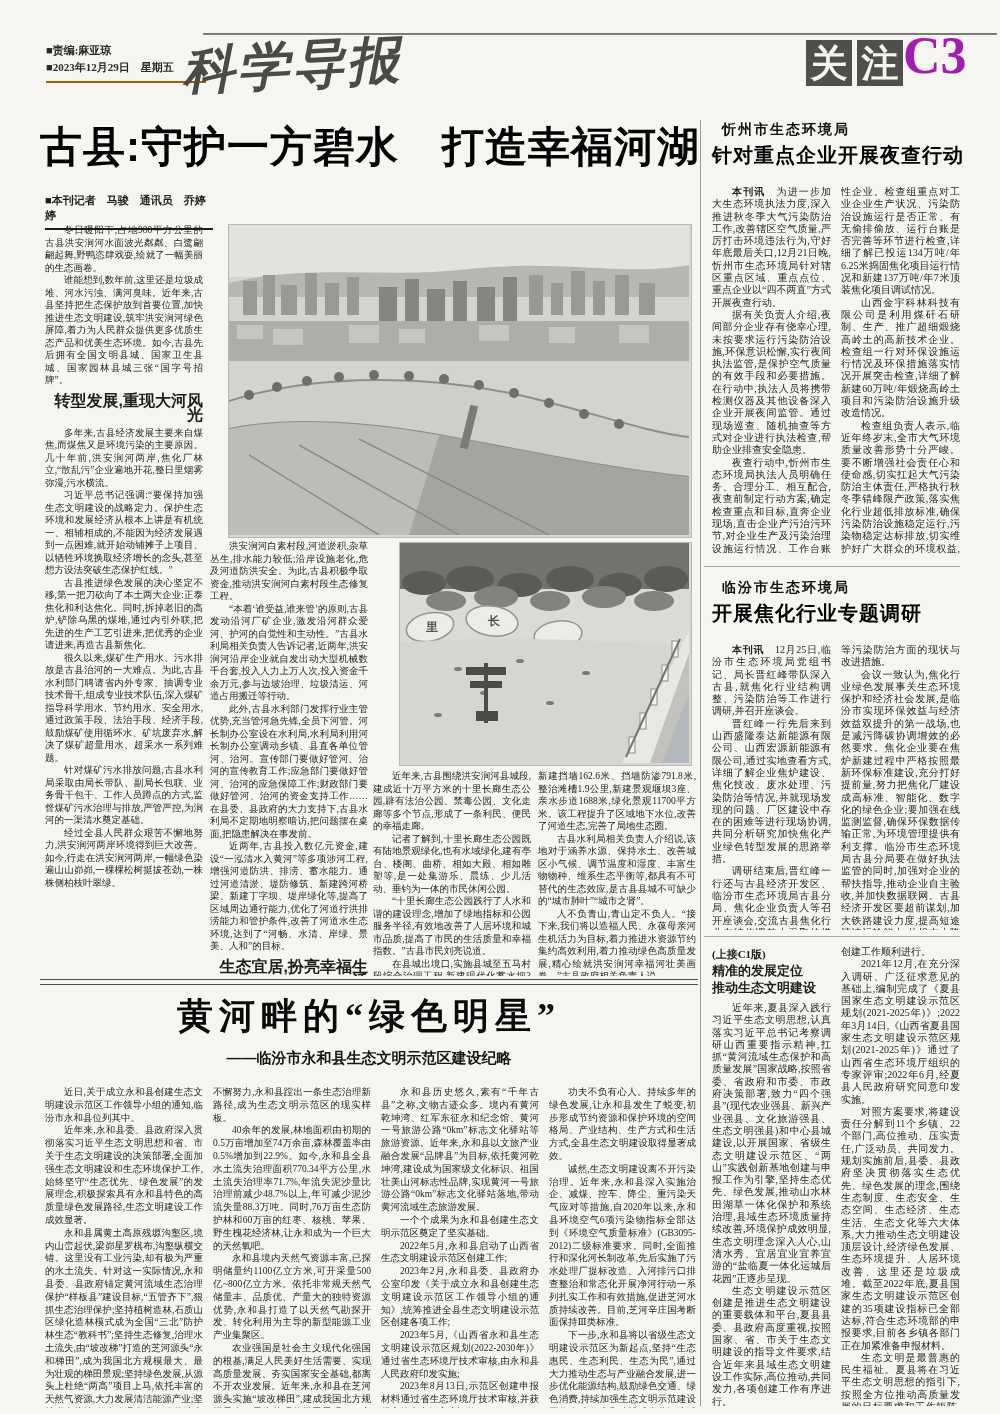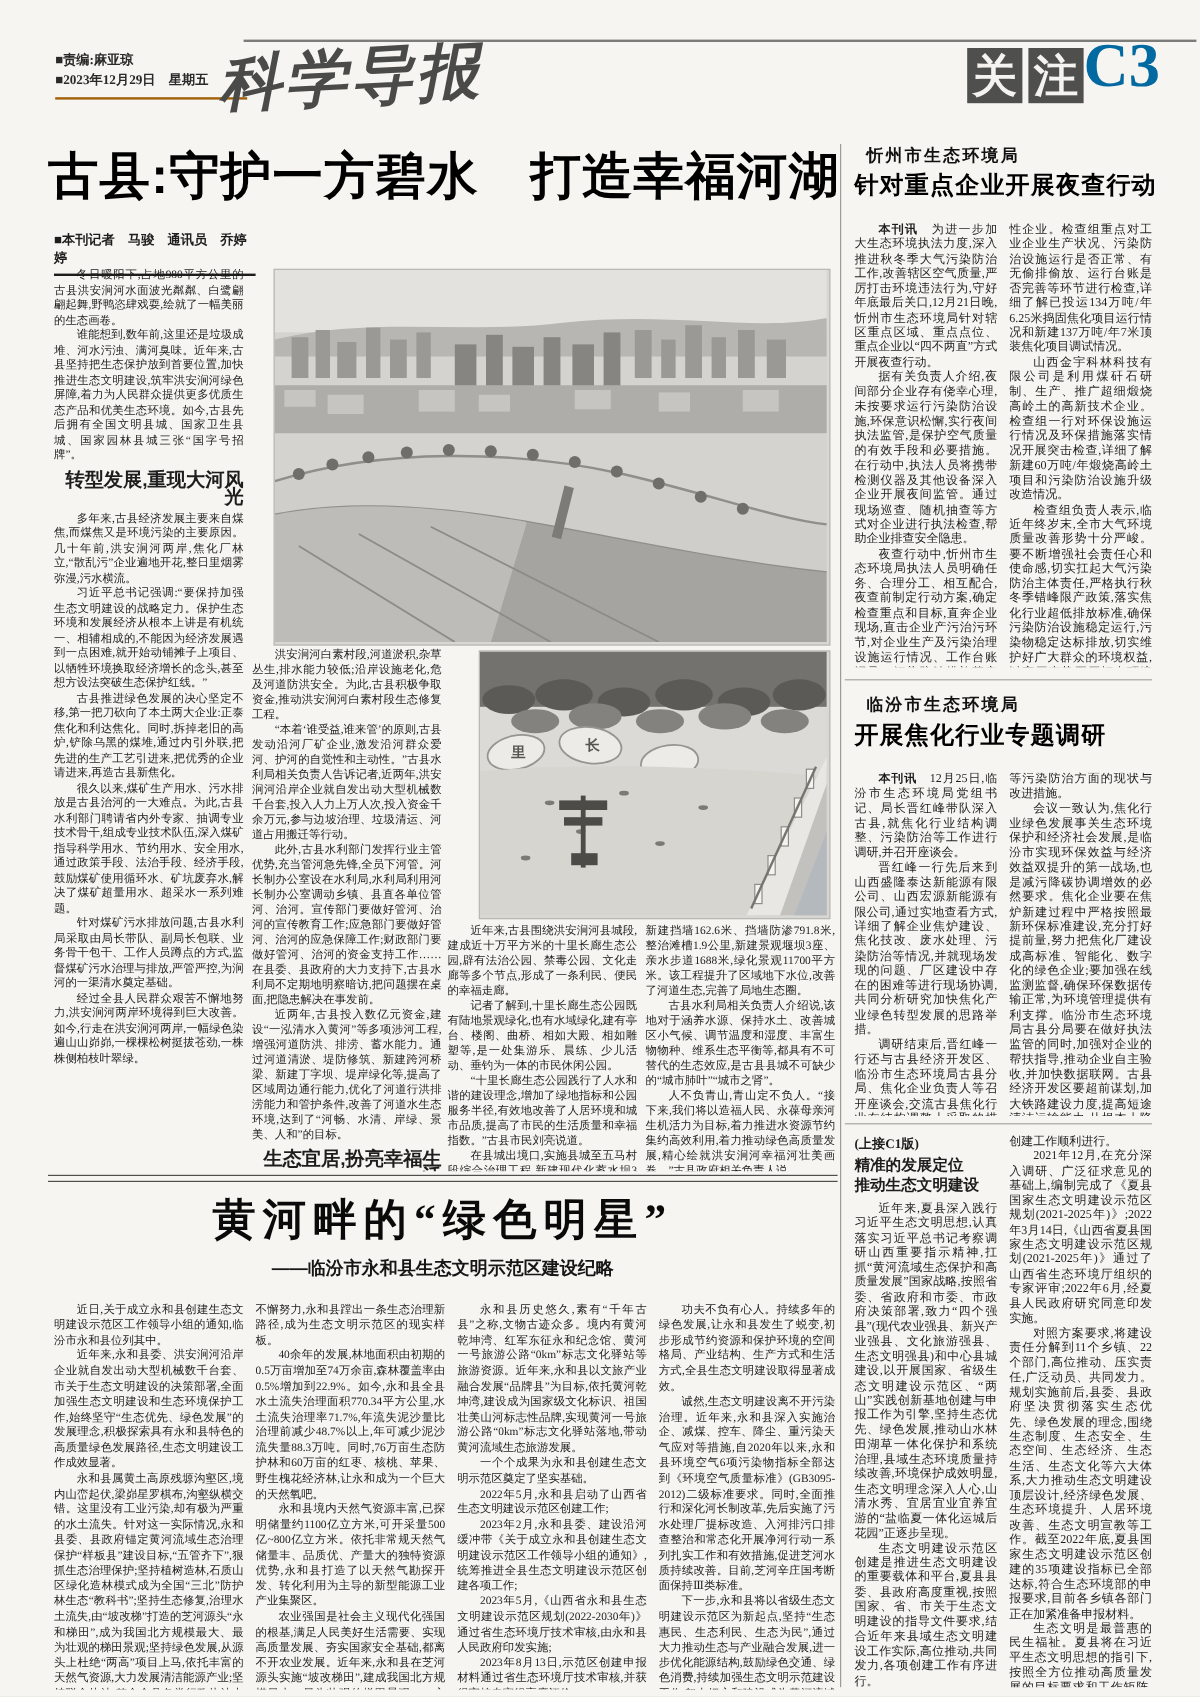--- a/index.html
+++ b/index.html
@@ -8,21 +8,21 @@
   .abs{position:absolute;}
   
   .top-rule{left:203px;top:33px;width:794px;height:2px;background:#7c7c7a;}
   .editor-box{left:46px;top:42px;width:160px;font:bold 11px/17px "Liberation Serif",serif;
               color:#2a2a2a;border-bottom:2px solid #a16207;padding-bottom:5px;}
   .masthead{left:182px;top:36px;font:bold italic 52px/60px "Liberation Serif",serif;color:#4a4a48;
             transform:rotate(-3deg);letter-spacing:3px;}
   .badge-wrap{left:806px;top:40px;}
   .badge{display:inline-block;width:46px;height:46px;background:#4f4f4d;color:#f4f3ef;
          font:bold 37px/47px "Liberation Sans",sans-serif;text-align:center;margin-right:5px;}
-  .page-no{left:903px;top:26px;font:bold 52px/60px "Liberation Serif",serif;color:#0369a1;}
+  .page-no{left:903px;top:26px;font:bold 52px/60px "Liberation Serif",serif;color:#a21caf;}
   
   .blk{margin:0;text-indent:2em;text-align:justify;}
   .blk.ni{text-indent:0;}
   .blk.h{font-weight:bold;text-indent:0;text-align:right;
          font-family:"Liberation Sans",sans-serif;font-size:16px;line-height:14px;margin:7px 0 5px;}
   .lead{font-weight:bold;font-family:"Liberation Sans",sans-serif;}
   .mcol{overflow:hidden;font-size:9.5px;line-height:12.5px;}
   .fcol{overflow:hidden;font-size:9.5px;line-height:12.8px;}
   .scol{overflow:hidden;font-size:10px;line-height:12.3px;}
   
@@ -225,34 +225,34 @@
       <p class="blk p">古县水利局相关负责人介绍说,该地对于涵养水源、保持水土、改善城区小气候、调节温度和湿度、丰富生物物种、维系生态平衡等,都具有不可替代的生态效应,是古县县城不可缺少的“城市肺叶”“城市之肾”。</p>
       <p class="blk p">人不负青山,青山定不负人。“接下来,我们将以造福人民、永葆母亲河生机活力为目标,着力推进水资源节约集约高效利用,着力推动绿色高质量发展,精心绘就洪安涧河幸福河壮美画卷。”古县政府相关负责人说。</p>
     </div>
 
   <div class="abs divider-double"></div>
 
   <div class="abs feature-headline">黄河畔的“绿色明星”</div>
   <div class="abs feature-sub">——临汾市永和县生态文明示范区建设纪略</div>
   <div class="abs fcol" style="left:45px;top:1086px;width:158px;height:322px;">
       <p class="blk p">近日,关于成立永和县创建生态文明建设示范区工作领导小组的通知,临汾市永和县位列其中。</p>
-      <p class="blk p">近年来,永和县委、洪安涧河沿岸企业就自发出动大型机械数千台套、市关于生态文明建设的决策部署,全面加强生态文明建设和生态环境保护工作,始终坚守“生态优先、绿色发展”的发展理念,积极探索具有永和县特色的高质量绿色发展路径,生态文明建设工作成效显著。</p>
+      <p class="blk p">近年来,永和县委、县政府深入贯彻落实习近平生态文明思想和省、市关于生态文明建设的决策部署,全面加强生态文明建设和生态环境保护工作,始终坚守“生态优先、绿色发展”的发展理念,积极探索具有永和县特色的高质量绿色发展路径,生态文明建设工作成效显著。</p>
       <p class="blk p">永和县属黄土高原残塬沟壑区,境内山峦起伏,梁峁星罗棋布,沟壑纵横交错。这里没有工业污染,却有极为严重的水土流失。针对这一实际情况,永和县委、县政府锚定黄河流域生态治理保护“样板县”建设目标,“五管齐下”,狠抓生态治理保护;坚持植树造林,石质山区绿化造林模式成为全国“三北”防护林生态“教科书”;坚持生态修复,治理水土流失,由“坡改梯”打造的芝河源头“永和梯田”,成为我国北方规模最大、最为壮观的梯田景观;坚持绿色发展,从源头上杜绝“两高”项目上马,依托丰富的天然气资源,大力发展清洁能源产业;坚持联合执法,整合全县各类行政执法力量,严厉打击各种环境违法行为,形成“共抓大保护”的工作合力;坚持弘扬文化,黄河乾坤湾景区成为国家的文化标识、祖国壮美山河标志性品牌……通过探索实践,</p>
     </div>
   <div class="abs fcol" style="left:213px;top:1086px;width:158px;height:322px;">
       <p class="blk p ni">不懈努力,永和县蹚出一条生态治理新路径,成为生态文明示范区的现实样板。</p>
       <p class="blk p">40余年的发展,林地面积由初期的0.5万亩增加至74万余亩,森林覆盖率由0.5%增加到22.9%。如今,永和县全县水土流失治理面积770.34平方公里,水土流失治理率71.7%,年流失泥沙量比治理前减少48.7%以上,年可减少泥沙流失量88.3万吨。同时,76万亩生态防护林和60万亩的红枣、核桃、苹果、野生槐花经济林,让永和成为一个巨大的天然氧吧。</p>
       <p class="blk p">永和县境内天然气资源丰富,已探明储量约1100亿立方米,可开采量500亿~800亿立方米。依托非常规天然气储量丰、品质优、产量大的独特资源优势,永和县打造了以天然气勘探开发、转化利用为主导的新型能源工业产业集聚区。</p>
       <p class="blk p">农业强国是社会主义现代化强国的根基,满足人民美好生活需要、实现高质量发展、夯实国家安全基础,都离不开农业发展。近年来,永和县在芝河源头实施“坡改梯田”,建成我国北方规模最大、最为壮观的梯田景观——永和梯田。同时,围绕梯田建设,全县遍植高粱,形成万亩优质高粱园区;永和红枣更获得国家绿色食品证书和有机红枣产品认证,被原国家林业局授予“中国枣乡”称号。</p>
     </div>
   <div class="abs fcol" style="left:381px;top:1086px;width:158px;height:322px;">
       <p class="blk p">永和县历史悠久,素有“千年古县”之称,文物古迹众多。境内有黄河乾坤湾、红军东征永和纪念馆、黄河一号旅游公路“0km”标志文化驿站等旅游资源。近年来,永和县以文旅产业融合发展“品牌县”为目标,依托黄河乾坤湾,建设成为国家级文化标识、祖国壮美山河标志性品牌,实现黄河一号旅游公路“0km”标志文化驿站落地,带动黄河流域生态旅游发展。</p>
       <p class="blk p">一个个成果为永和县创建生态文明示范区奠定了坚实基础。</p>
       <p class="blk p">2022年5月,永和县启动了山西省生态文明建设示范区创建工作;</p>
-      <p class="blk p">2023年2月,永和县委、建设沿河缓冲带《关于成立永和县创建生态文明建设示范区工作领导小组的通知》,统筹推进全县生态文明建设示范区创建各项工作;</p>
+      <p class="blk p">2023年2月,永和县委、县政府办公室印发《关于成立永和县创建生态文明建设示范区工作领导小组的通知》,统筹推进全县生态文明建设示范区创建各项工作;</p>
       <p class="blk p">2023年5月,《山西省永和县生态文明建设示范区规划(2022-2030年)》通过省生态环境厅技术审核,由永和县人民政府印发实施;</p>
       <p class="blk p">2023年8月13日,示范区创建申报材料通过省生态环境厅技术审核,并获得审核专家组高度评价;</p>
     </div>
   <div class="abs fcol" style="left:549px;top:1086px;width:147px;height:322px;">
       <p class="blk p">功夫不负有心人。持续多年的绿色发展,让永和县发生了蜕变,初步形成节约资源和保护环境的空间格局、产业结构、生产方式和生活方式,全县生态文明建设取得显著成效。</p>
       <p class="blk p">诚然,生态文明建设离不开污染治理。近年来,永和县深入实施治企、减煤、控车、降尘、重污染天气应对等措施,自2020年以来,永和县环境空气6项污染物指标全部达到《环境空气质量标准》(GB3095-2012)二级标准要求。同时,全面推行和深化河长制改革,先后实施了污水处理厂提标改造、入河排污口排查整治和常态化开展净河行动一系列扎实工作和有效措施,促进芝河水质持续改善。目前,芝河辛庄国考断面保持Ⅲ类标准。</p>
       <p class="blk p">下一步,永和县将以省级生态文明建设示范区为新起点,坚持“生态惠民、生态利民、生态为民”,通过大力推动生态与产业融合发展,进一步优化能源结构,鼓励绿色交通、绿色消费,持续加强生态文明示范建设工作,努力把永和建设成为黄河流域生态治理保护“样板县”、有机旱作特色农业“示范县”、文旅产业融合发展“品牌县”和全省新型能源工业“领跑县”,以早日成为国家生态文明建设示范区。</p>
     </div>
 
   <div class="abs v-rule"></div>
@@ -289,17 +289,17 @@
     <div class="c-subhead">精准的发展定位</div>
     <div class="c-subhead last">推动生态文明建设</div>
     <div>
         <p class="blk p">近年来,夏县深入践行习近平生态文明思想,认真落实习近平总书记考察调研山西重要指示精神,扛抓“黄河流域生态保护和高质量发展”国家战略,按照省委、省政府和市委、市政府决策部署,致力“四个强县”(现代农业强县、新兴产业强县、文化旅游强县、生态文明强县)和中心县城建设,以开展国家、省级生态文明建设示范区、“两山”实践创新基地创建与申报工作为引擎,坚持生态优先、绿色发展,推动山水林田湖草一体化保护和系统治理,县域生态环境质量持续改善,环境保护成效明显,生态文明理念深入人心,山清水秀、宜居宜业宜养宜游的“盐临夏一体化运城后花园”正逐步呈现。</p>
         <p class="blk p">生态文明建设示范区创建是推进生态文明建设的重要载体和平台,夏县县委、县政府高度重视,按照国家、省、市关于生态文明建设的指导文件要求,结合近年来县域生态文明建设工作实际,高位推动,共同发力,各项创建工作有序进行。</p>
       </div>
   </div>
   <div class="abs scol" style="left:841px;top:946px;width:119px;height:460px;">
       <p class="blk p ni">创建工作顺利进行。</p>
       <p class="blk p">2021年12月,在充分深入调研、广泛征求意见的基础上,编制完成了《夏县国家生态文明建设示范区规划(2021-2025年)》;2022年3月14日,《山西省夏县国家生态文明建设示范区规划(2021-2025年)》通过了山西省生态环境厅组织的专家评审;2022年6月,经夏县人民政府研究同意印发实施。</p>
-      <p class="blk p">对照方案要求,将建设责任分解到11个乡镇、22个部门,高位推动、压实责任,广泛动员、共同发力。规划实施前后,县委、县政府坚决贯彻落实生态优先、绿色发展的理念,围绕生态制度、生态安全、生态空间、生态经济、生态生活、生态文化等六大体系,大力推动生态文明建设顶层设计,经济绿色发展、生态环境提升、人居环境改善、生态文明宣教等工作。截至2022年底,夏县国家生态文明建设示范区创建的35项建设指标已全部达标,符合生态环境部的申报要求,目前各乡镇各部门正在加紧准备申报材料。</p>
+      <p class="blk p">对照方案要求,将建设责任分解到11个乡镇、22个部门,高位推动、压实责任,广泛动员、共同发力。规划实施前后,县委、县政府坚决贯彻落实生态优先、绿色发展的理念,围绕生态制度、生态安全、生态空间、生态经济、生态生活、生态文化等六大体系,大力推动生态文明建设顶层设计,经济绿色发展、生态环境提升、人居环境改善、这里还是垃圾成堆。截至2022年底,夏县国家生态文明建设示范区创建的35项建设指标已全部达标,符合生态环境部的申报要求,目前各乡镇各部门正在加紧准备申报材料。</p>
       <p class="blk p">生态文明是最普惠的民生福祉。夏县将在习近平生态文明思想的指引下,按照全方位推动高质量发展的目标要求和工作矩阵,以建设黄河流域生态保护和高质量发展示范区为总牵引,以生态文明建设为主线,以“赶考+补考”的姿态进一步巩固提升,持续擦亮生态优势,奋力建设高质量发展、高品质生活、高标准治理的绿色夏县。</p>
     </div>
 
 </div>
 
 </body></html>

